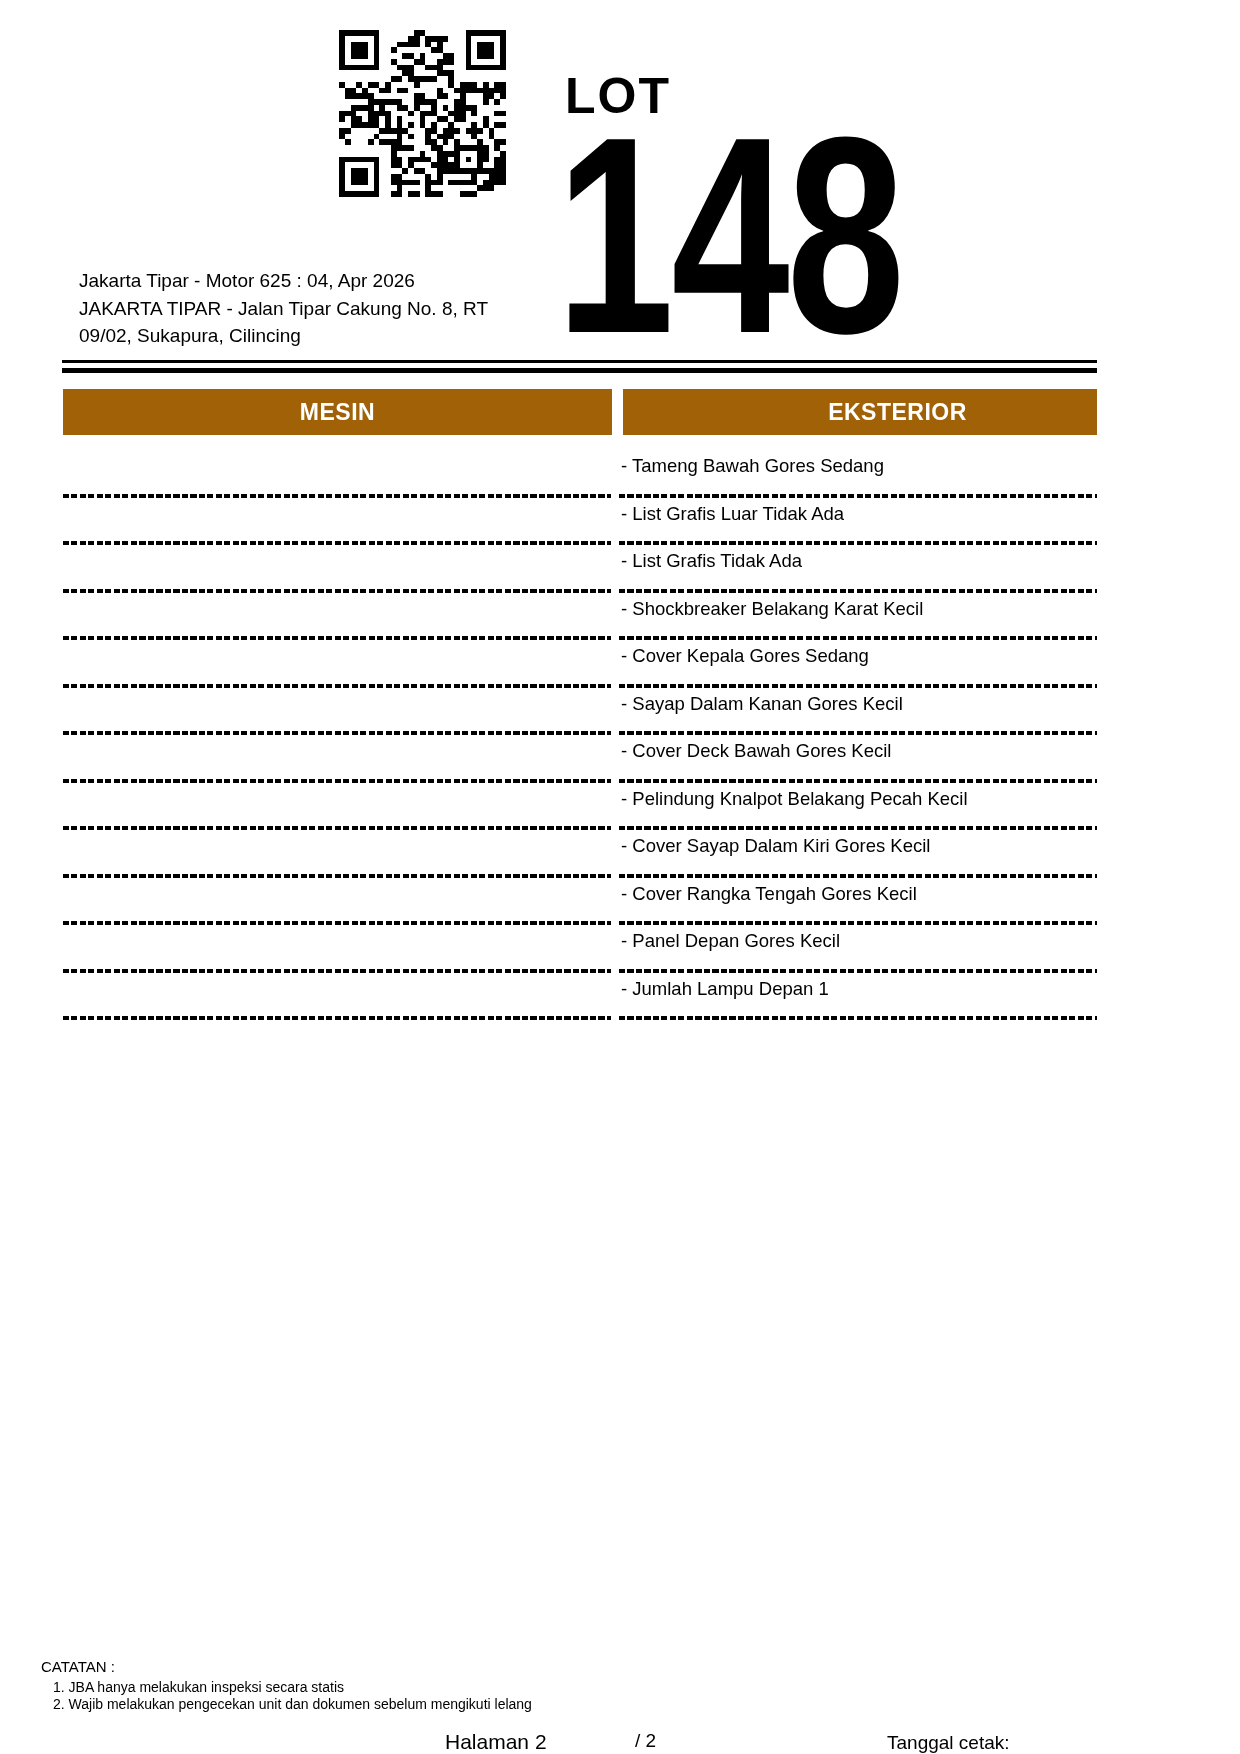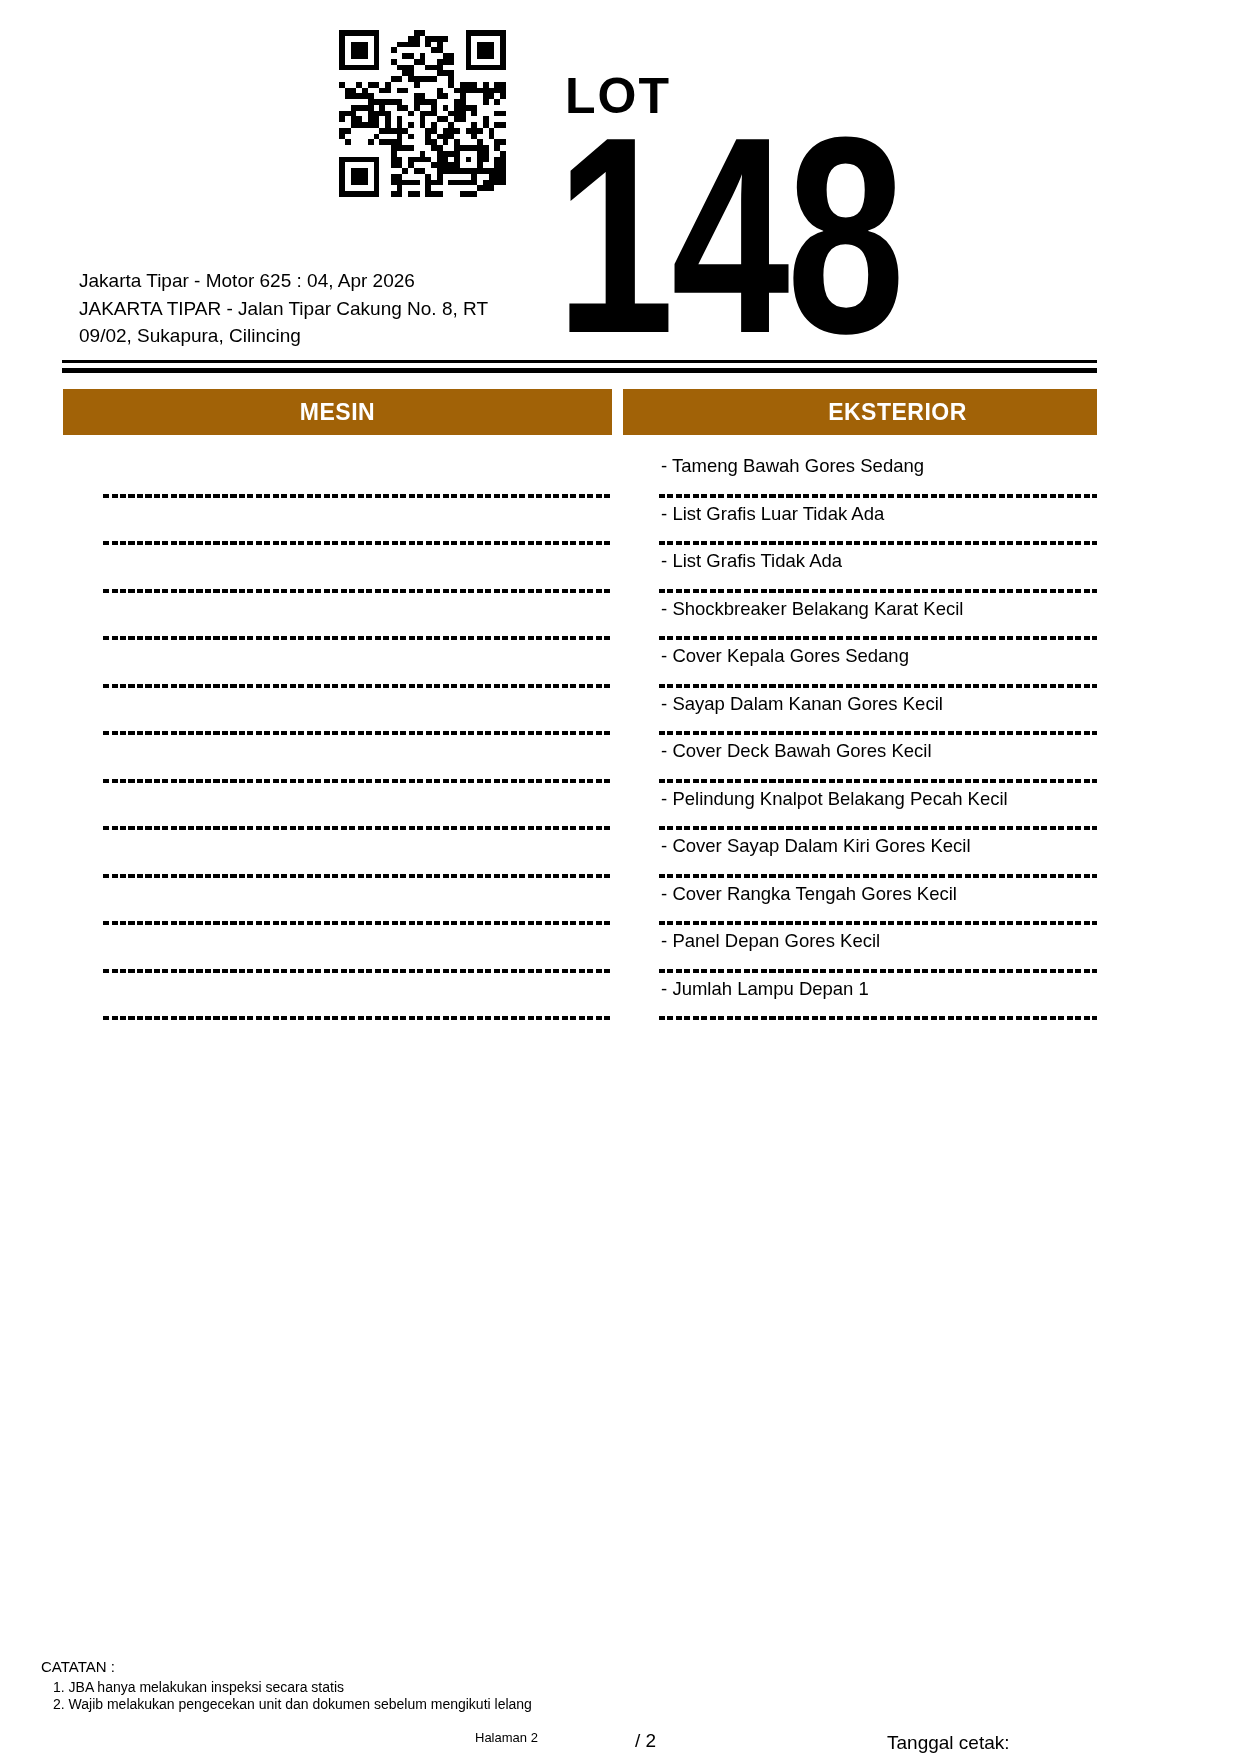--- a/index.html
+++ b/index.html
@@ -19,29 +19,29 @@
   .rule-thick{position:absolute;left:62px;top:368px;width:1112px;height:5px;background:#000;}
 
   .colhdr{position:absolute;top:389px;height:46px;background:#a16207;color:#fff;
     display:flex;align-items:center;justify-content:center;font-size:23px;font-weight:bold;letter-spacing:0.5px;}
   .colhdr.mesin{left:63px;width:549px;}
   .colhdr.eksterior{left:623px;width:549px;}
 
   .rows{position:absolute;left:63px;top:450px;width:1109px;}
   .trow{display:flex;height:47.5px;gap:8px;}
   .cell{background-image:repeating-linear-gradient(90deg,#000 0 6px,rgba(0,0,0,0) 6px 8.5px);
-    background-repeat:no-repeat;background-position:left bottom;background-size:100% 4px;margin-left:40px;}
+    background-repeat:no-repeat;background-position:left bottom;background-size:100% 4px;}
   .cell.left{width:549px;}
   .cell.right{width:552px;padding:5px 0 0 2px;font-size:18.5px;line-height:1.15;}
 
   .notes-title{position:absolute;left:41px;top:1658px;font-size:15px;}
   .note1{position:absolute;left:53px;top:1679px;font-size:14px;}
   .note2{position:absolute;left:53px;top:1696px;font-size:14px;}
 
-  .page-label{position:absolute;left:475px;top:1730px;font-size:13px;}
+  .page-label{position:absolute;left:445px;top:1730px;font-size:21px;}
   .page-total{position:absolute;left:635px;top:1730px;font-size:19px;}
   .print-date{position:absolute;left:887px;top:1732px;font-size:19px;}
 </style>
 </head>
 <body>
 
 <div class="page">
 
   <div class="qr"><svg width="167" height="167" viewBox="0 0 29 29" shape-rendering="crispEdges" fill="#000">
         <rect x="13" y="0" width="1" height="1"></rect>

